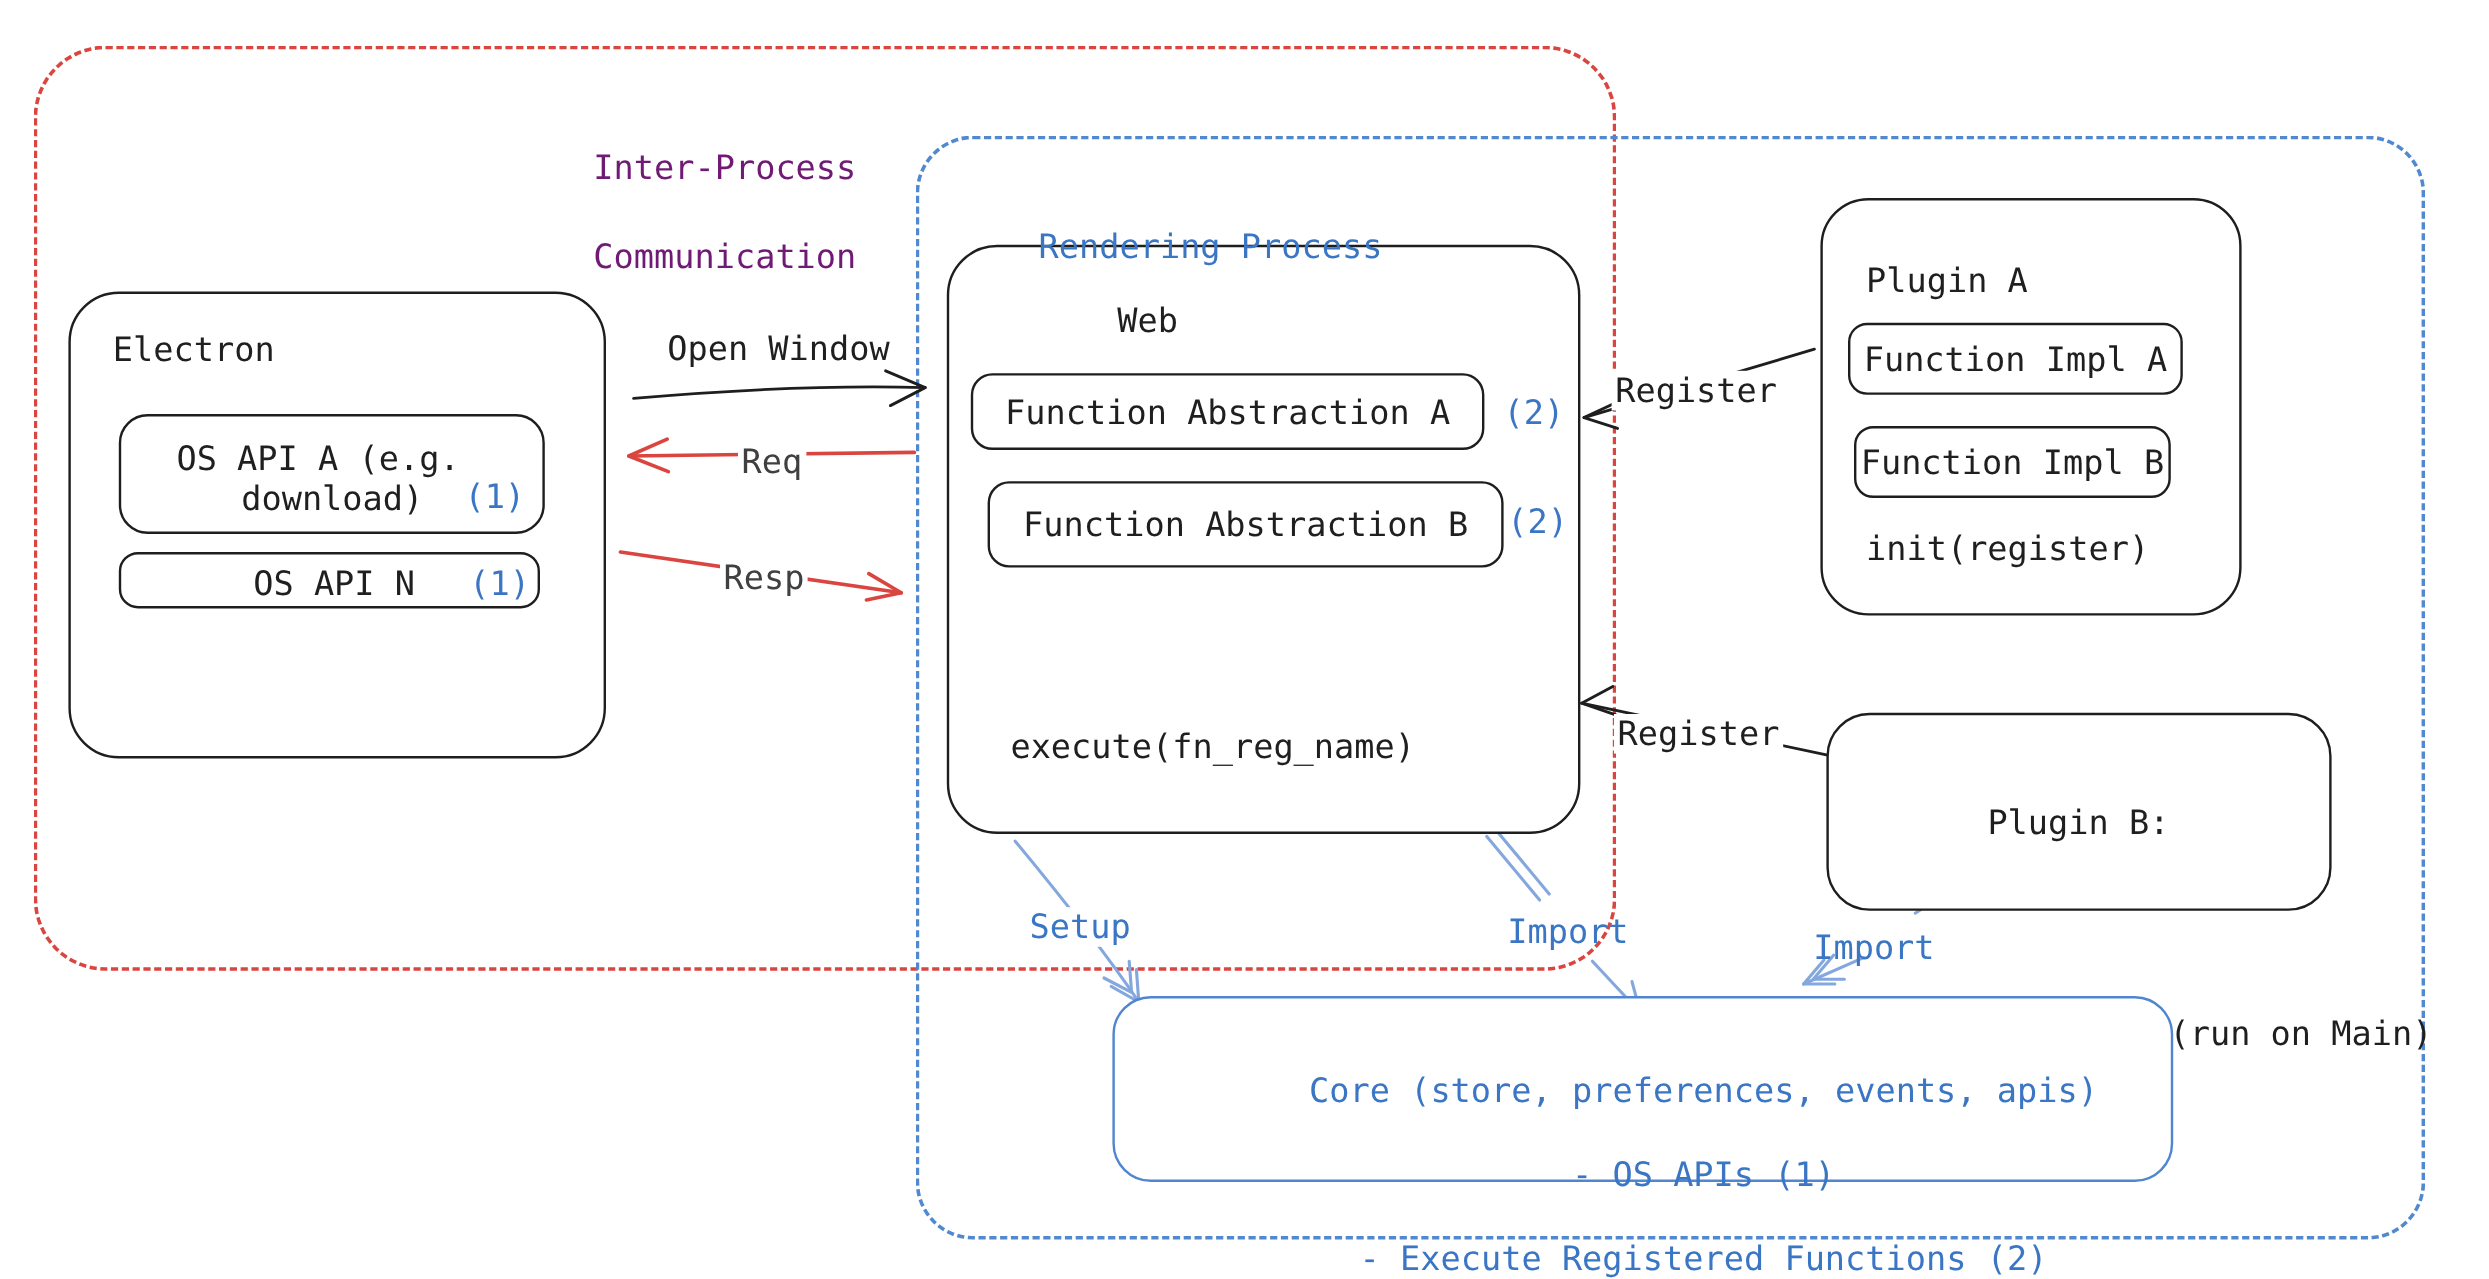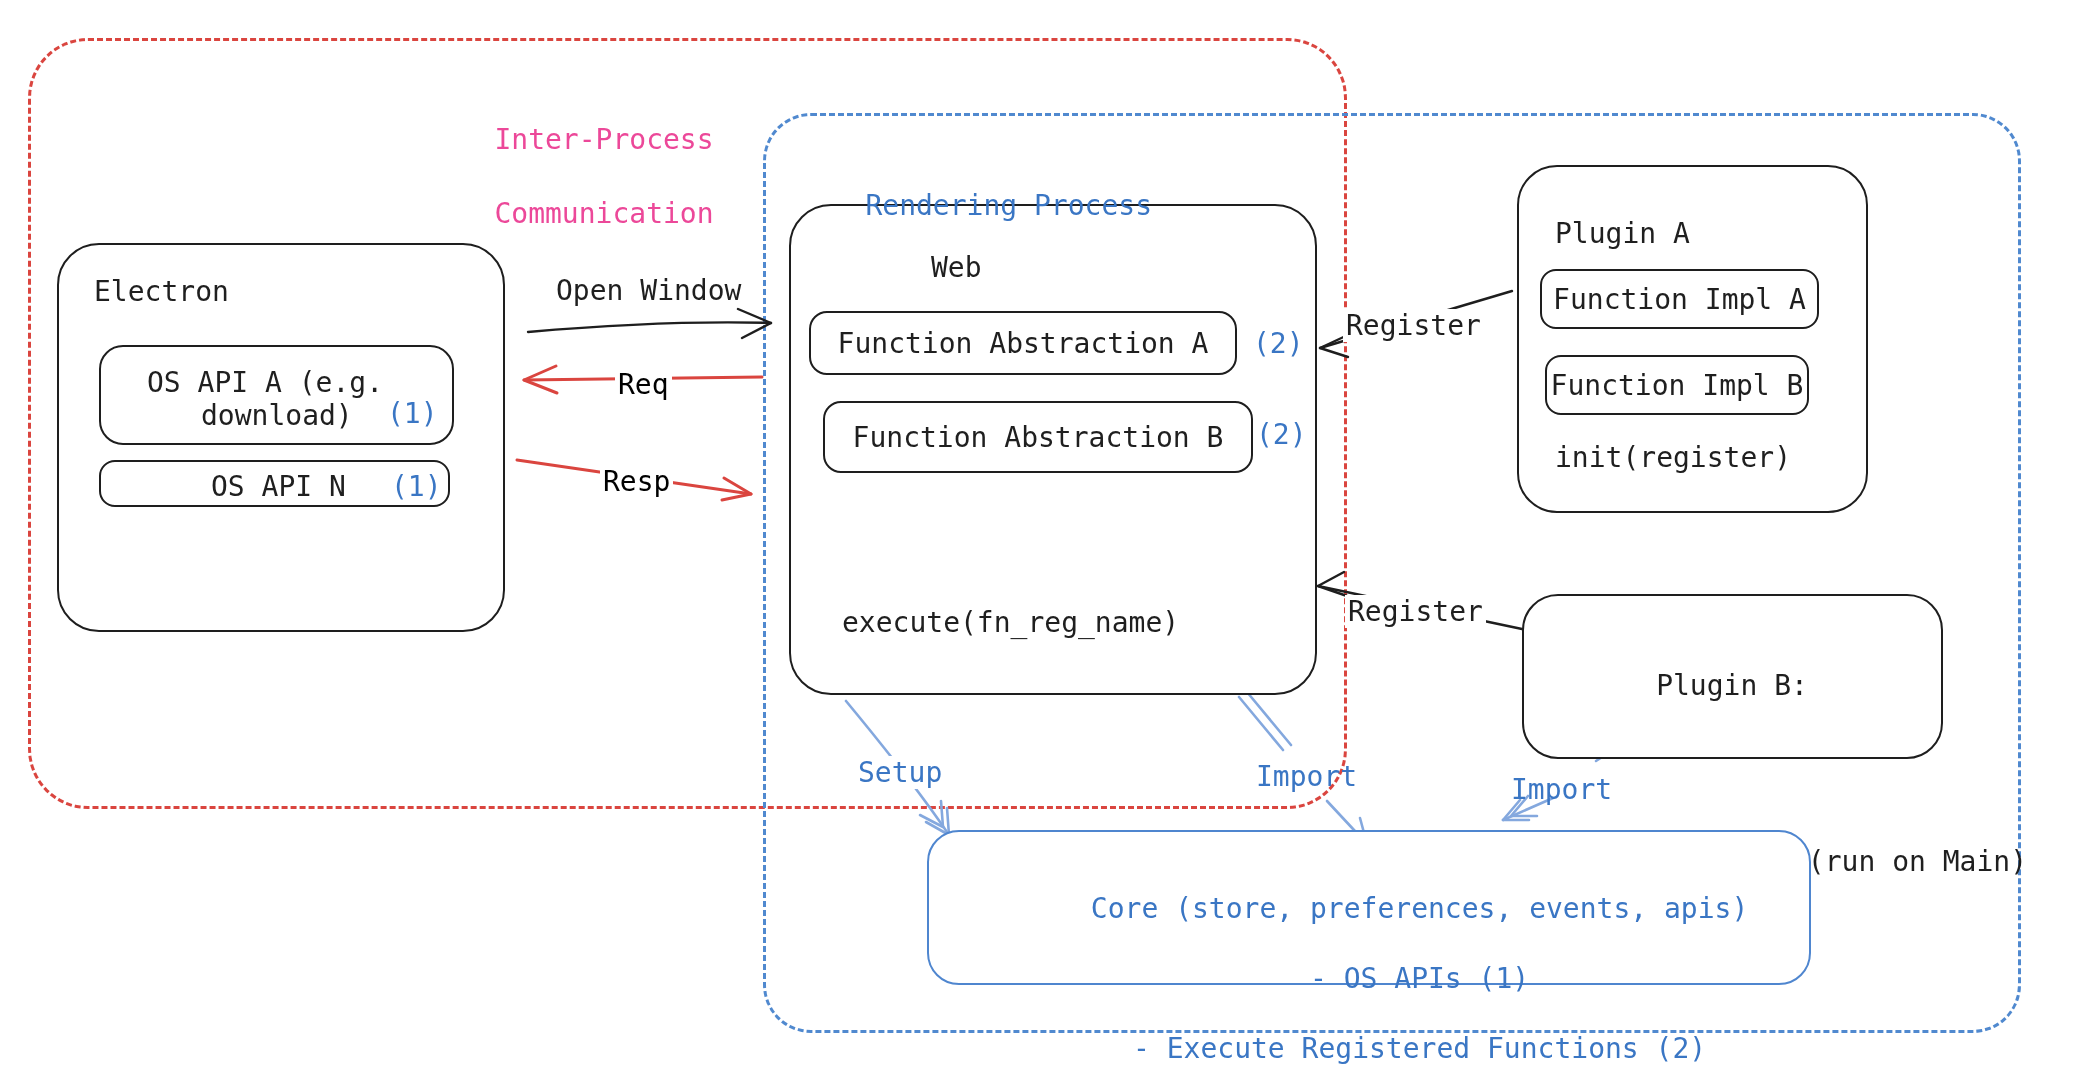--- a/index.html
+++ b/index.html
@@ -9,32 +9,32 @@
     background:#ffffff;
     font-family:"DejaVu Sans Mono", monospace;
     color:#1f1f1f;
     overflow:hidden;
   }
   
   .region{position:absolute;border-style:dashed;background:transparent;z-index:1;}
   .region.red{border:3px dashed #da453f;border-radius:60px;}
   .region.blue{border:3px dashed #5089cf;border-radius:48px;}
   .region-label{position:absolute;z-index:6;font-size:28px;line-height:37px;white-space:pre;}
-  .region-label.red{color:#ec4899;}
+  .region-label.red{color:#701a75;}
   .region-label.blue{color:#3a76c4;}
   
   .box{position:absolute;border:2.4px solid #1e1e1e;background:#ffffff;z-index:3;box-sizing:border-box;}
   .box.blue{border:2.4px solid #4f86cf;}
   .box-title{position:absolute;font-size:28px;line-height:30px;white-space:pre;z-index:4;}
   .inner-center{display:flex;align-items:center;justify-content:center;height:100%;font-size:28px;white-space:pre;}
   .blue-badge{color:#3a76c4;font-size:28px;white-space:pre;z-index:5;position:absolute;}
   .plain-text{position:absolute;font-size:28px;white-space:pre;z-index:4;}
   
   .arrow-label{position:absolute;z-index:5;font-size:28px;white-space:pre;background:#ffffff;padding:0 3px;}
-  .arrow-label.red{color:#000000;}
+  .arrow-label.red{color:#404040;}
   .arrow-label.blue{color:#3a76c4;background:transparent;}
   .arrow-label.blue.chip{background:#ffffff;}
   svg.overlay{position:absolute;left:0;top:0;z-index:2;}
   svg .ink{stroke:#1e1e1e;stroke-width:2.4;fill:none;stroke-linecap:round;}
   svg .red{stroke:#da453f;stroke-width:3;fill:none;stroke-linecap:round;}
   svg .blu{stroke:#84a8de;stroke-width:2.6;fill:none;stroke-linecap:round;}
   .core-lines{position:absolute;width:100%;top:24px;text-align:center;font-size:28px;line-height:35px;color:#3a76c4;white-space:pre;}
   .pluginb-lines{position:absolute;left:31px;top:24px;font-size:28px;line-height:44px;white-space:pre;}
 </style>
 </head>

